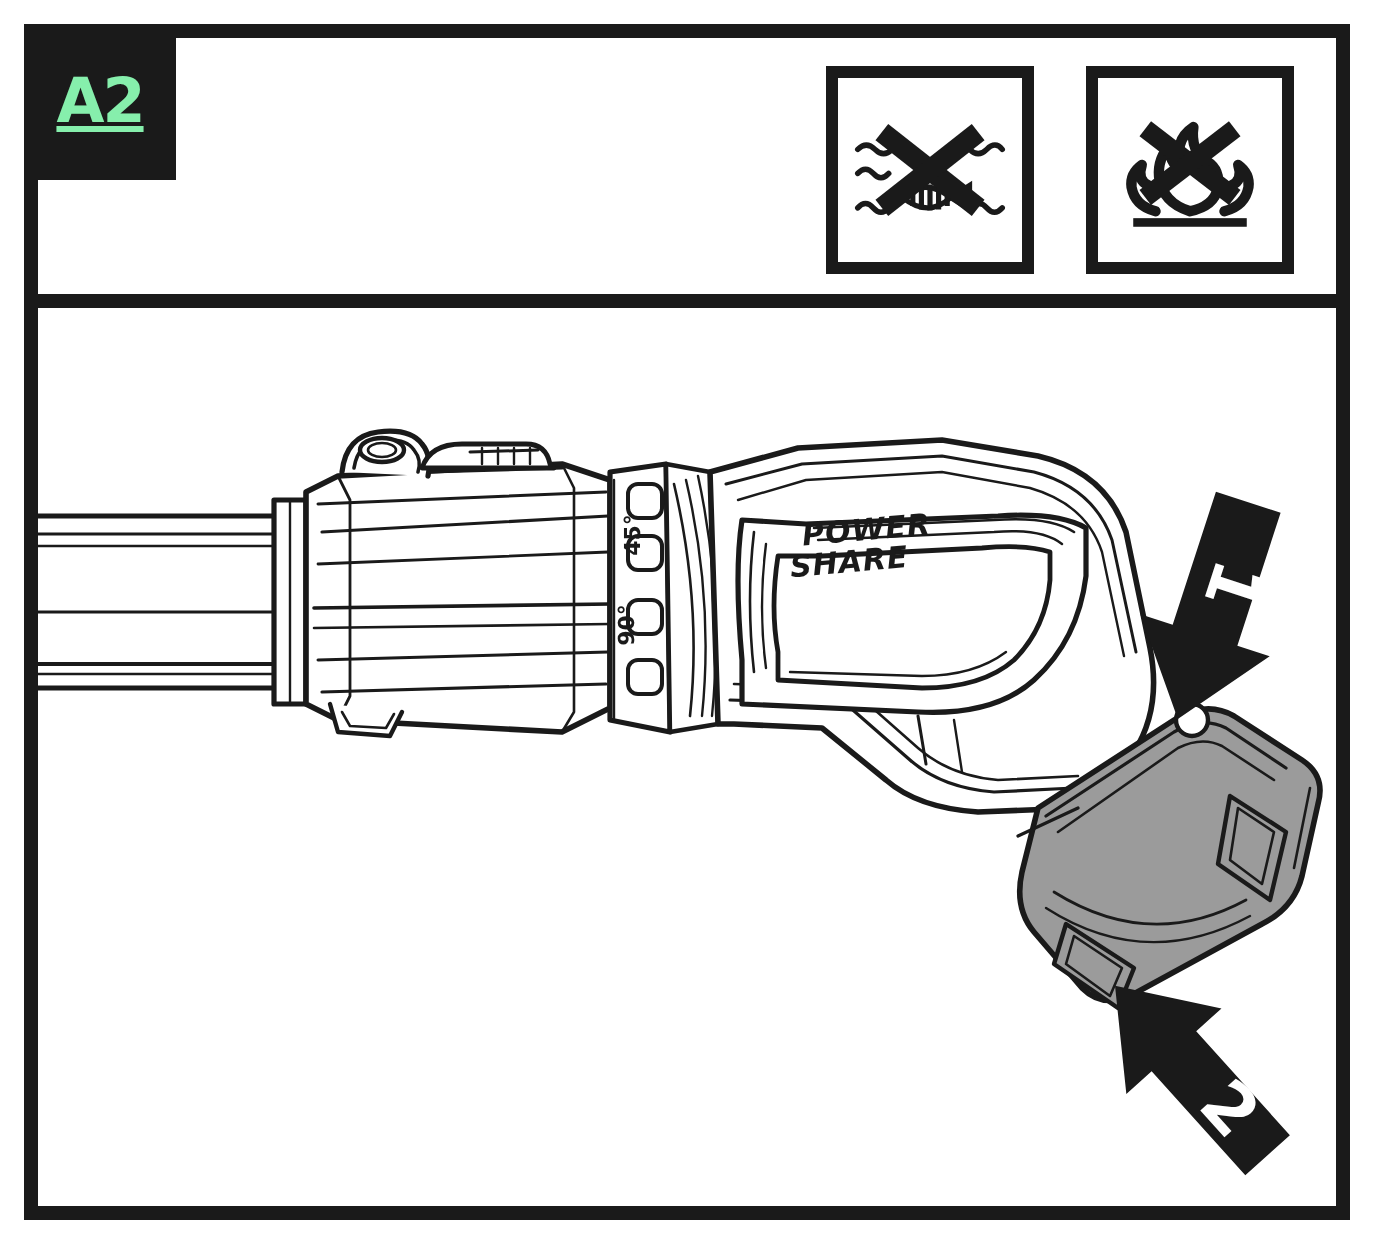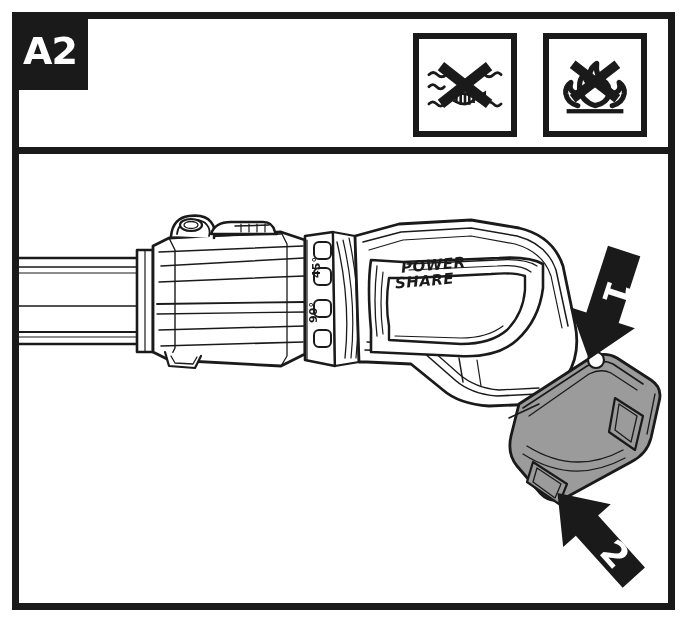--- a/index.html
+++ b/index.html
@@ -50,27 +50,28 @@
     top: 12px;
     width: 76px;
     height: 78px;
     background: #1a1a1a;
     display: flex;
     align-items: center;
     justify-content: center;
     z-index: 5;
   }
   .tag-label {
-    color: #ffffff;
+    color: #86efac;
     font-family: "DejaVu Sans", sans-serif;
     font-weight: bold;
-    font-size: 38px;
+    font-size: 31px;
     letter-spacing: -1px;
     line-height: 1;
     user-select: none;
+    text-decoration: underline;
   }
 
   
   .warn-icons {
     position: absolute;
     left: 413px;
     top: 33px;
     width: 246px;
     height: 106px;
     display: flex;

